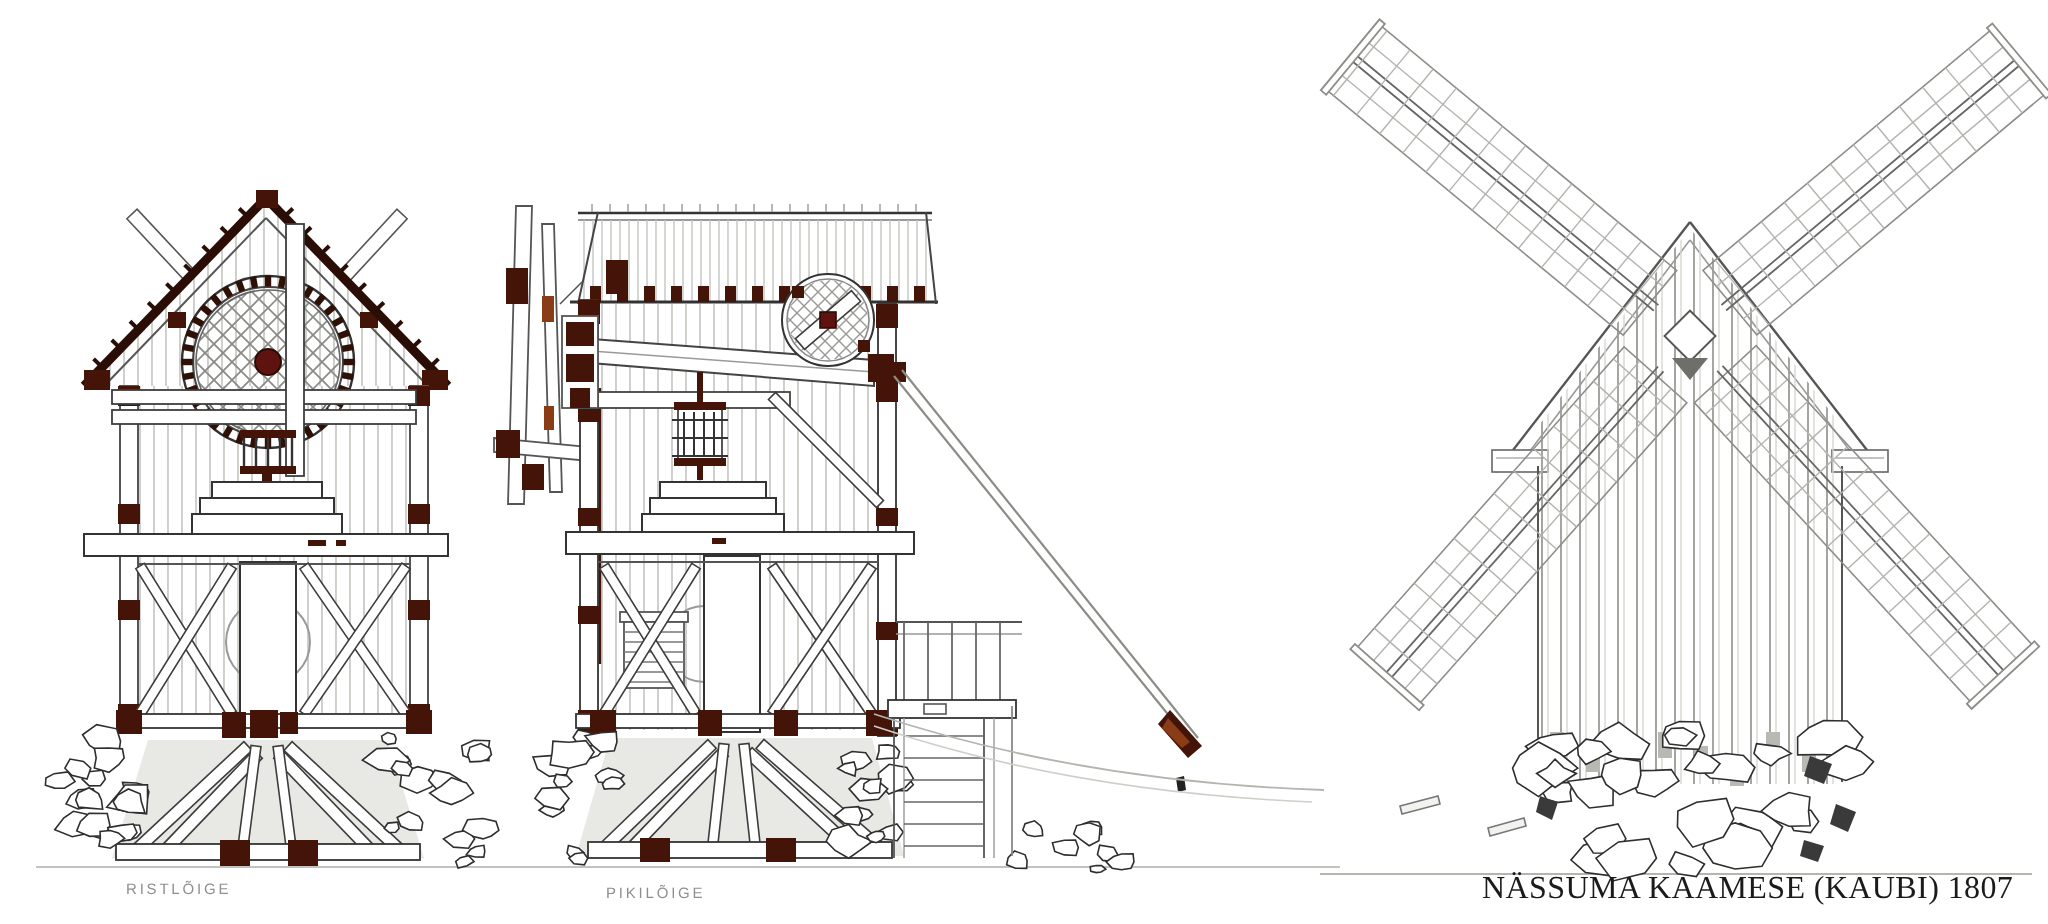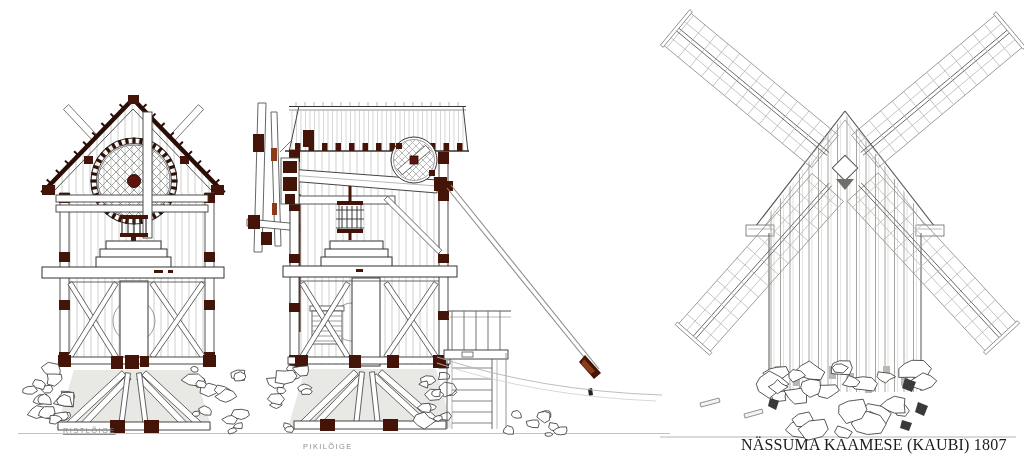--- a/index.html
+++ b/index.html
@@ -1,21 +1,21 @@
 <!DOCTYPE html>
 <html><head>
 <meta charset="utf-8">
 <style>
   html,body{margin:0;padding:0;background:#ffffff;}
   .stage{position:relative;width:1024px;height:462px;background:#fff;overflow:hidden;
          font-family:"Liberation Sans",sans-serif;}
   svg{position:absolute;left:0;top:0;}
   .lbl{position:absolute;font-size:7.5px;letter-spacing:1.4px;color:#8f8f8f;
        font-family:"Liberation Sans",sans-serif;}
-  #lbl-cross{left:63px;top:426px;text-decoration:underline;}
+  #lbl-cross{left:63px;top:440px;}
   #lbl-long{left:303px;top:442px;text-align:center;}
   .title{position:absolute;left:741px;top:436px;width:230px;white-space:nowrap;
          font-family:"Liberation Serif","DejaVu Serif",serif;font-size:16px;color:#1b1b1b;
          letter-spacing:0.2px;}
 </style>
 </head>
 <body>
 
 <div class="stage">
   <svg id="art" width="1024" height="462" viewBox="0 0 1024 462">

